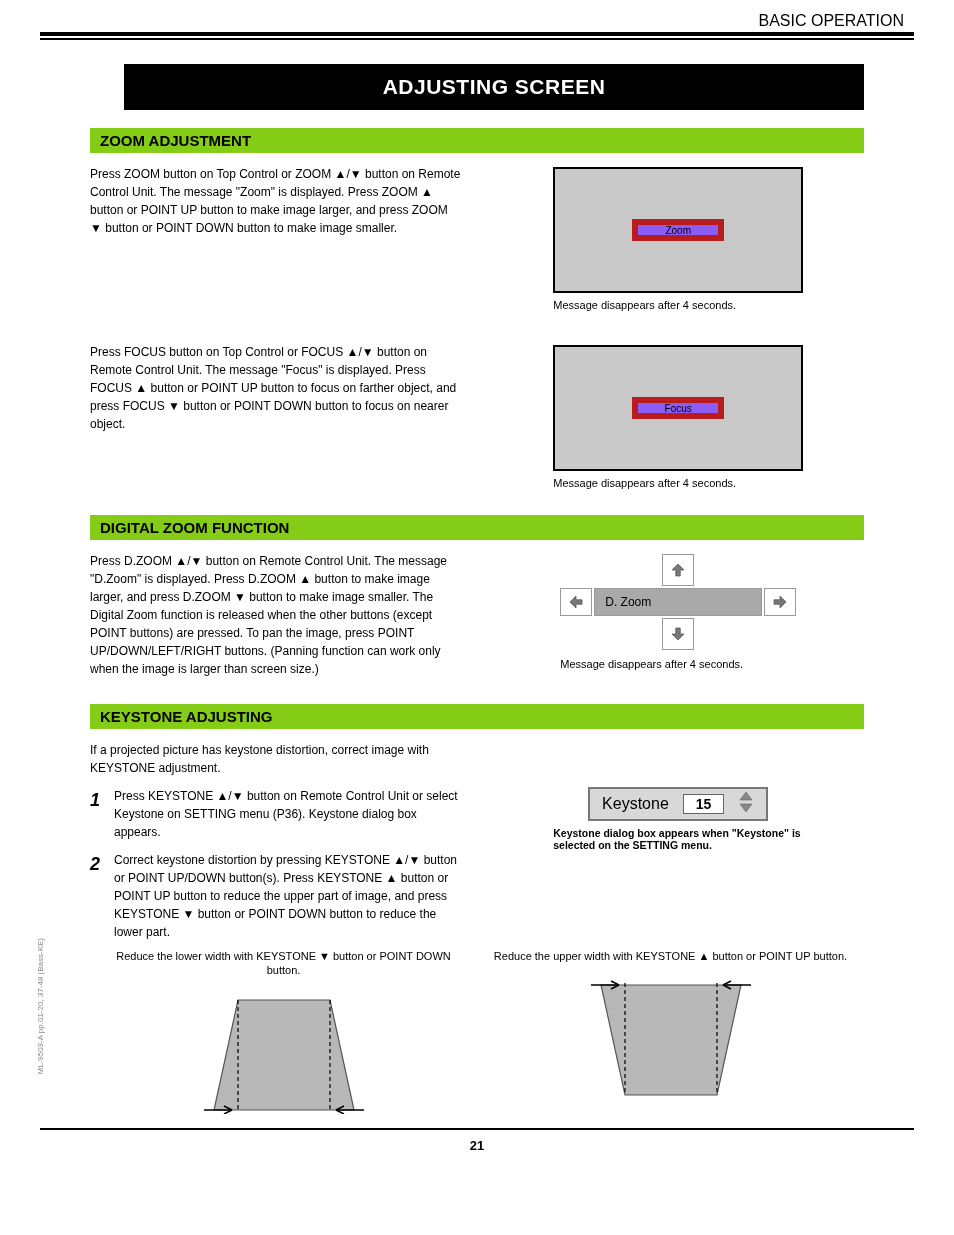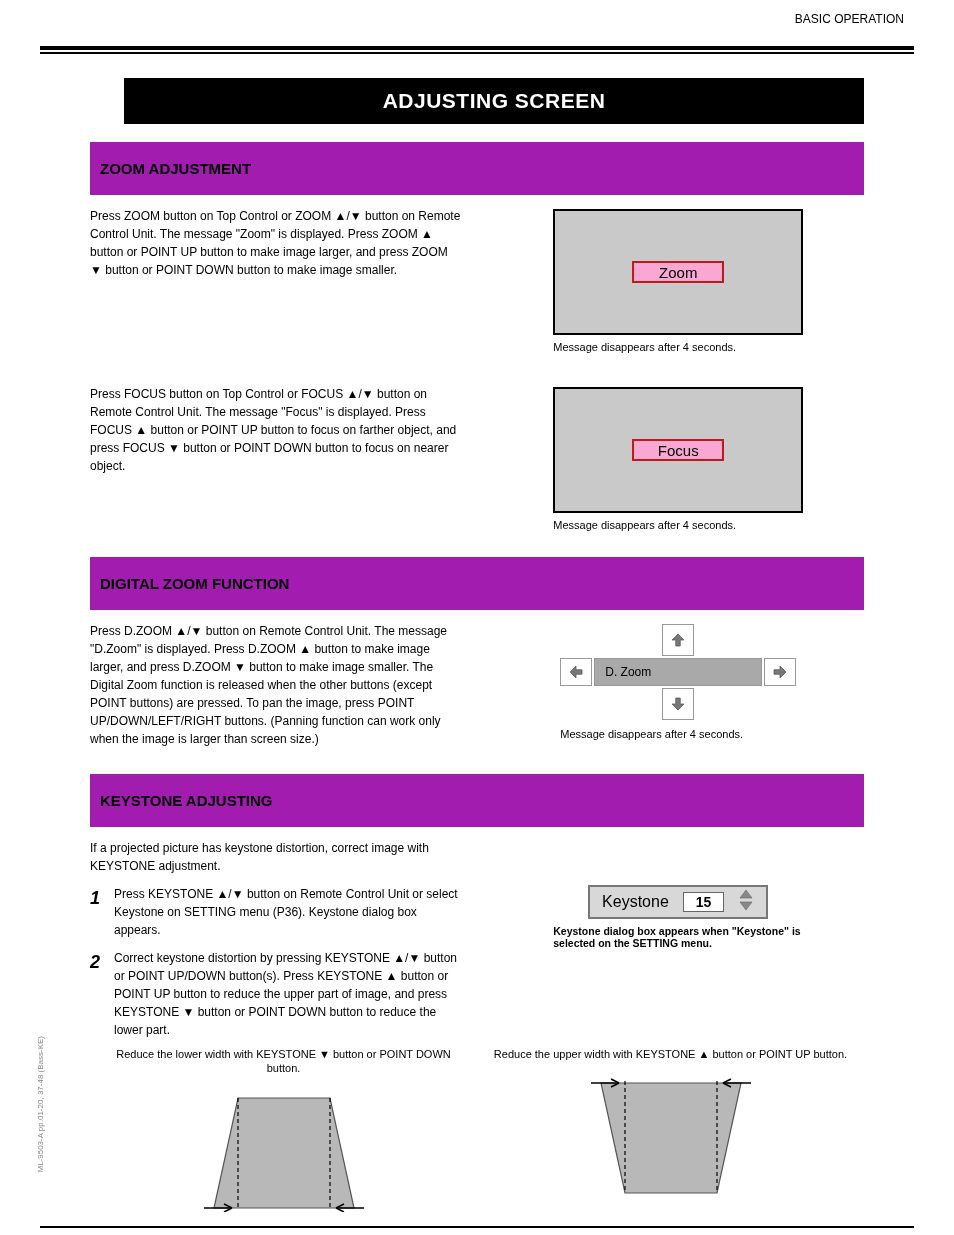--- a/index.html
+++ b/index.html
@@ -10,22 +10,22 @@
     padding: 0;
   }
   .page {
     width: 954px;
     padding: 0 40px;
   }
   .header-row {
     display: flex;
     justify-content: space-between;
     align-items: flex-end;
-    padding: 12px 10px 20px;
-    font-size: 12px;
+    padding: 12px 10px 2px;
+    font-size: 16px;
   }
   .double-rule {
     border-top: 4px solid #000;
     margin-bottom: 2px;
   }
   .thin-rule {
     border-top: 2px solid #000;
     margin-bottom: 24px;
   }
   .content {
@@ -36,24 +36,24 @@
     color: #fff;
     text-align: center;
     font-size: 21px;
     font-weight: bold;
     padding: 11px 8px;
     margin-bottom: 18px;
     letter-spacing: 0.5px;
     margin-left: 34px;
   }
   .section-title {
-    background: #a21caf;
+    background: #84cc16;
     font-size: 15px;
     font-weight: bold;
-    padding: 18px 10px;
+    padding: 4px 10px;
     margin-bottom: 6px;
     margin-top: 7px;
   }
 
   .section-row {
     display: flex;
     gap: 30px;
     margin-bottom: 26px;
   }
   .text-col {
@@ -74,23 +74,23 @@
   .screen-box {
     width: 250px;
     height: 126px;
     background: #c9c9c9;
     border: 2px solid #000;
     display: flex;
     align-items: center;
     justify-content: center;
   }
   .pip-box {
-    background: #f9a8d4;
-    border: 2px solid #b91c1c;
-    font-size: 15px;
+    background: #8b5cf6;
+    border: 6px solid #b91c1c;
+    font-size: 10px;
     display: flex;
     align-items: center;
     justify-content: center;
   }
 
   
   .dzoom-wrap {
     display: grid;
     grid-template-columns: 32px 168px 32px;
     grid-template-rows: 32px 28px 32px;

